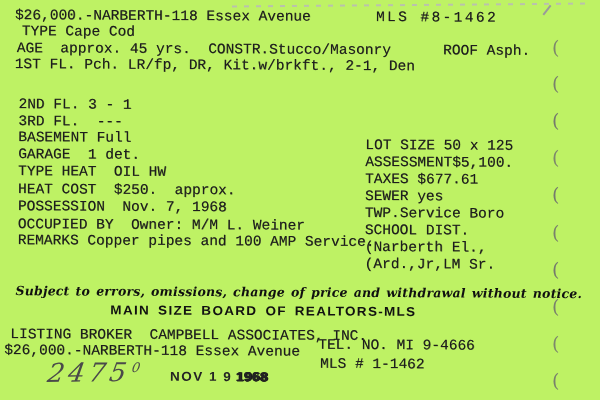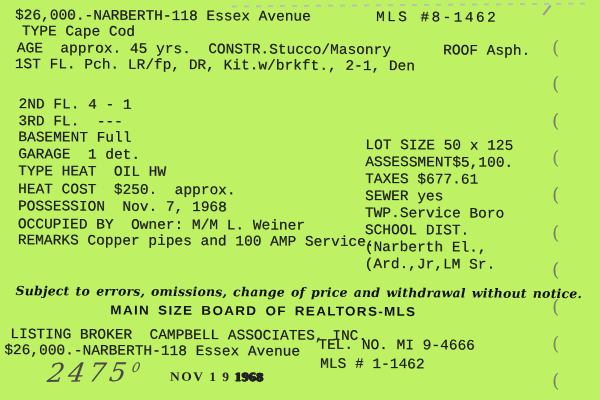--- a/index.html
+++ b/index.html
@@ -46,21 +46,21 @@
     font-style:italic;
     font-size:26px;color:#4a4a4a;
     letter-spacing:4px;white-space:pre;
     transform:skewX(-10deg) rotate(-1deg);
   }
   .handwritten .sup{
     font-size:13px;position:relative;top:-9px;left:1px;letter-spacing:0;
   }
   .stamp{
     position:absolute;
-    font-family:Liberation Serif, serif;
+    font-family:Liberation Sans, sans-serif;
     font-weight:bold;font-size:13.5px;color:#242424;
     letter-spacing:1.5px;white-space:pre;
     transform:scaleY(0.95);
   }
   .stamp .year{
     text-shadow:0.9px 0 #1a1a1a,-0.7px 0 #1a1a1a,0 0.5px #1a1a1a;
     letter-spacing:0.5px;margin-left:4px;
   }
   .edge-mark{
     position:absolute;left:552px;
@@ -86,21 +86,21 @@
   <div class="artifact"></div>
 
   <div id="doc">
 
     <span class="tw" style="left:15px;top:8px">$26,000.-NARBERTH-118 Essex Avenue</span>
     <span class="tw wide" style="left:376px;top:8px">MLS #8-1462</span>
     <span class="tw" style="left:22px;top:24px">TYPE Cape Cod</span>
     <span class="tw" style="left:17px;top:41px">AGE  approx. 45 yrs.  CONSTR.Stucco/Masonry      ROOF Asph.</span>
     <span class="tw" style="left:15px;top:57px">1ST FL. Pch. LR/fp, DR, Kit.w/brkft., 2-1, Den</span>
 
-    <span class="tw" style="left:19px;top:97px">2ND FL. 4 - 1</span>
+    <span class="tw" style="left:19px;top:97px">2ND FL. 3 - 1</span>
     <span class="tw" style="left:19px;top:114px">3RD FL.  ---</span>
     <span class="tw" style="left:19px;top:130px">BASEMENT Full</span>
     <span class="tw" style="left:19px;top:147px">GARAGE  1 det.</span>
     <span class="tw" style="left:19px;top:164px">TYPE HEAT  OIL HW</span>
     <span class="tw" style="left:19px;top:182px">HEAT COST  $250.  approx.</span>
     <span class="tw" style="left:19px;top:199px">POSSESSION  Nov. 7, 1968</span>
     <span class="tw" style="left:19px;top:217px">OCCUPIED BY  Owner: M/M L. Weiner</span>
     <span class="tw" style="left:19px;top:233px">REMARKS Copper pipes and 100 AMP Service.</span>
 
     <span class="tw" style="left:366px;top:136px">LOT SIZE 50 x 125</span>

